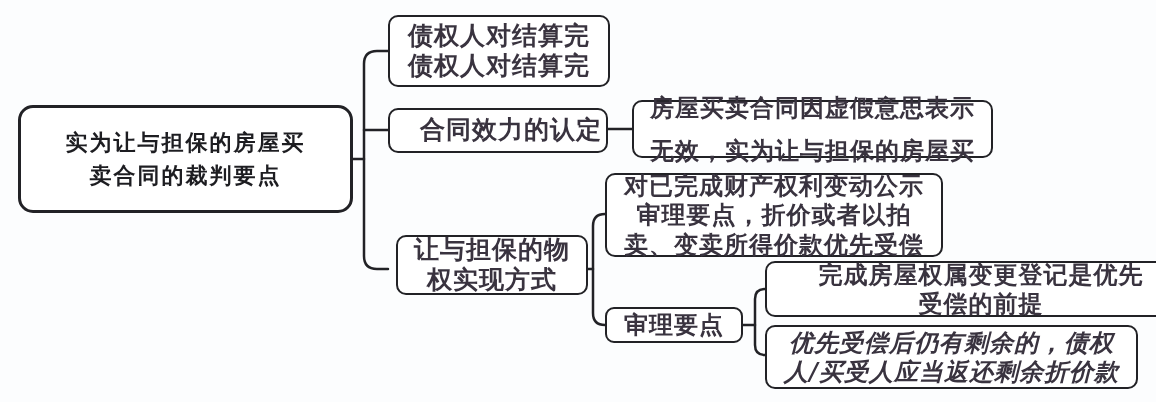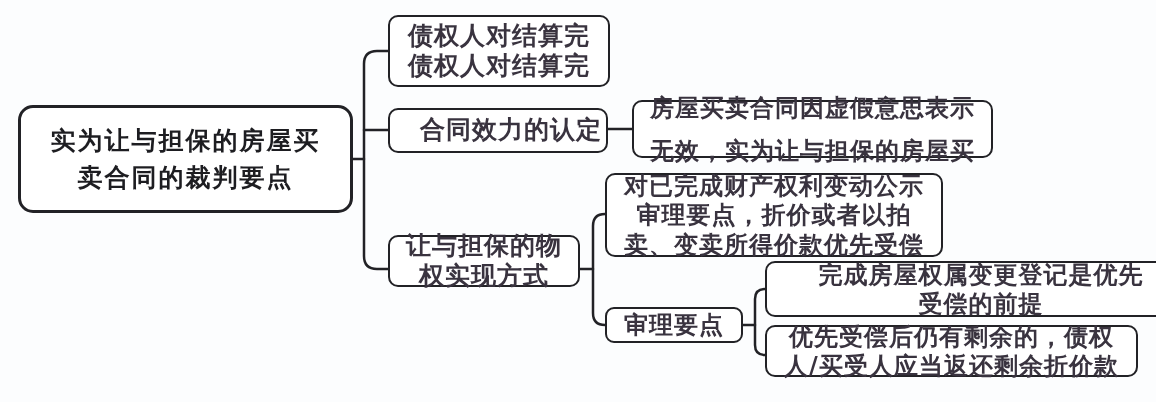--- a/index.html
+++ b/index.html
@@ -17,21 +17,21 @@
     border:2.5px solid var(--stroke);border-radius:10px;
     display:flex;flex-direction:column;align-items:center;justify-content:center;
     color:var(--text);
     font-family:"DejaVu Serif","DejaVu Sans",serif;
     font-weight:700;line-height:1.22;letter-spacing:1px;
   }
   .node .ln{white-space:nowrap;text-align:center;}
   .node.root{
     border-width:3px;border-radius:15px;
     font-family:"DejaVu Sans",sans-serif;color:var(--root-text);
-    font-size:25px;line-height:1.5;letter-spacing:2px;
+    font-size:22px;line-height:1.5;letter-spacing:2px;
   }
   .fs25{font-size:25px;}
   .fs24{font-size:24px;}
   path{stroke:var(--stroke);stroke-width:2.5;fill:none;stroke-linecap:round;}
 </style>
 </head>
 <body>
 
 <div class="canvas">
 
@@ -58,38 +58,38 @@
 
   <div class="node fs25" style="left:388px;top:108px;width:220px;height:45px;padding-left:26px;">
     <div class="ln">合同效力的认定</div>
   </div>
 
   <div class="node fs24" style="left:632px;top:100px;width:361px;height:58px;gap:14px;">
     <div class="ln">房屋买卖合同因虚假意思表示</div>
     <div class="ln">无效，实为让与担保的房屋买</div>
   </div>
 
-  <div class="node fs25" style="left:388px;top:235px;width:192px;height:52px;">
+  <div class="node fs25" style="left:396px;top:235px;width:192px;height:60px;">
     <div class="ln">让与担保的物</div>
     <div class="ln">权实现方式</div>
   </div>
 
   <div class="node fs24" style="left:605px;top:173px;width:338px;height:84px;justify-content:center;">
     <div class="ln">对已完成财产权利变动公示</div>
     <div class="ln">审理要点，折价或者以拍</div>
     <div class="ln">卖、变卖所得价款优先受偿</div>
   </div>
 
   <div class="node fs24" style="left:605px;top:307px;width:138px;height:36px;border-radius:9px;justify-content:center;">
     <div class="ln">审理要点</div>
   </div>
 
   <div class="node fs24" style="left:765px;top:261px;width:432px;height:56px;">
     <div class="ln">完成房屋权属变更登记是优先</div>
     <div class="ln">受偿的前提</div>
   </div>
 
-  <div class="node fs24" style="left:765px;top:325px;width:373px;height:52px;">
+  <div class="node fs24" style="left:765px;top:325px;width:373px;height:64px;font-style:italic;">
     <div class="ln">优先受偿后仍有剩余的，债权</div>
     <div class="ln">人/买受人应当返还剩余折价款</div>
   </div>
 
 </div>
 
 </body></html>

